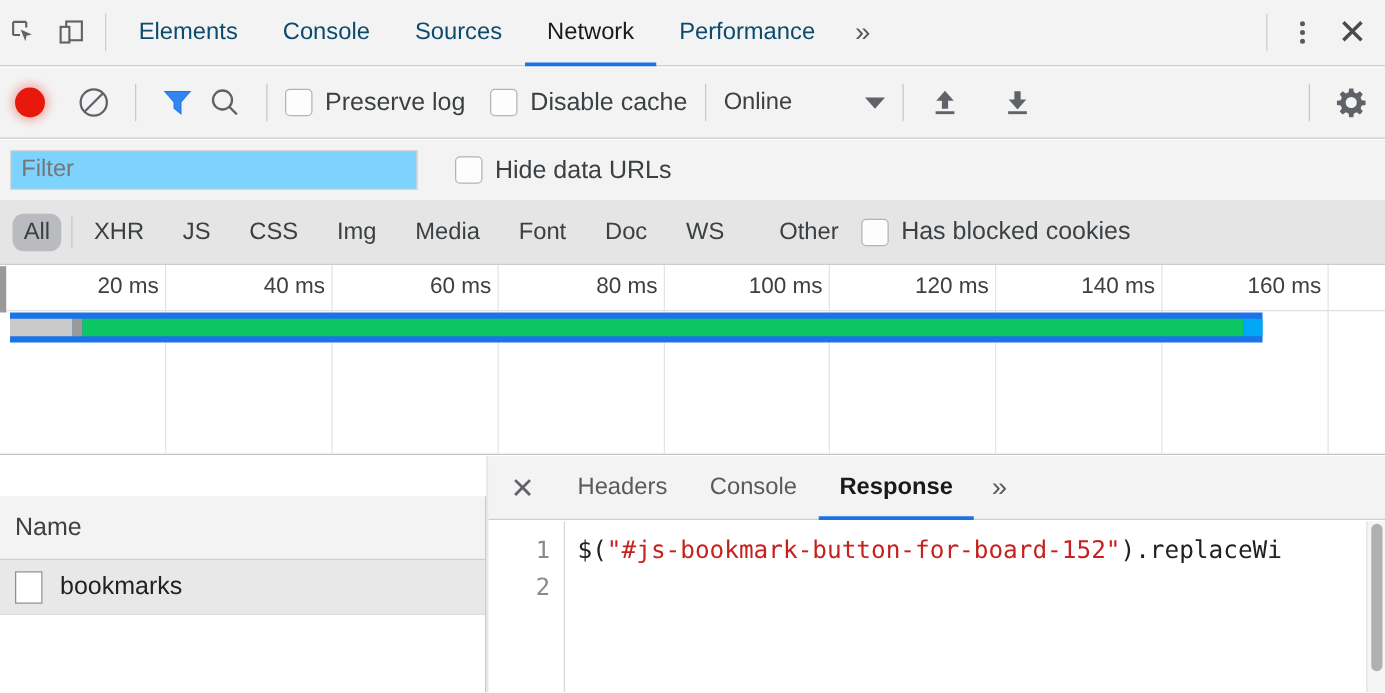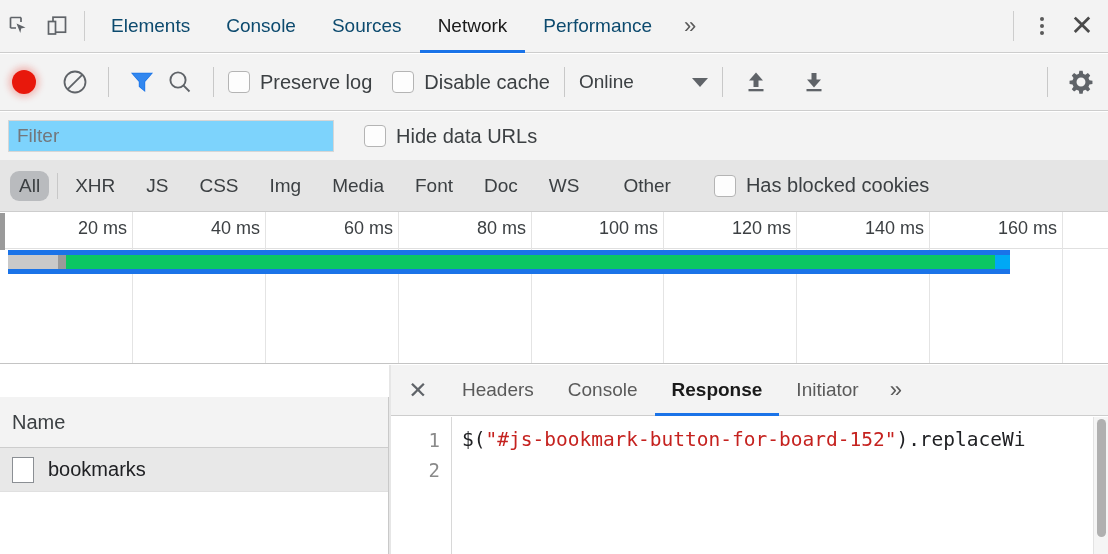--- a/index.html
+++ b/index.html
@@ -132,21 +132,21 @@
     padding-left: 10px;
   }
   .type-pill {
     font-size: 19px; color: #3c4043;
     padding: 4px 9px; border-radius: 9px;
     white-space: nowrap;
   }
   .type-pill.sel { background: #b9bbbe; color: #3c4043; }
   .type-vsep { width: 1px; height: 26px; background: #c8c8c8; margin: 0 8px; flex: none; }
   .type-gap { width: 13px; flex: none; }
-  .typerow .chk-wrap { margin-left: 34px; }
+  .typerow .chk-wrap { margin-left: 9px; }
 
   
   .overview {
     position: absolute; left: 0; top: 212px;
     width: 1108px; height: 152px;
     background: #ffffff;
     border-bottom: 1px solid #c4c4c4;
     overflow: hidden;
   }
   .ov-ruler {
@@ -486,21 +486,20 @@
     </div>
 
     <div class="vdivider"></div>
 
     <div class="detail">
       <div class="detail-tabs">
         <div class="dt-close">✕</div>
         <div class="dt-tab">Headers</div>
         <div class="dt-tab">Console</div>
         <div class="dt-tab active">Response</div>
-        <div class="dt-tab">Initiator</div>
         <div class="dt-tab chev">»</div>
       </div>
 
       <div class="code-area">
         <div class="gutter" id="code-gutter">
             <div>1</div>
             <div>2</div>
           </div>
         <div class="code-lines" id="code-lines"><div><span class="tok-plain">$(</span><span class="tok-str">"#js-bookmark-button-for-board-152"</span><span class="tok-plain">).replaceWi</span></div><div>&nbsp;</div></div>
       </div>

